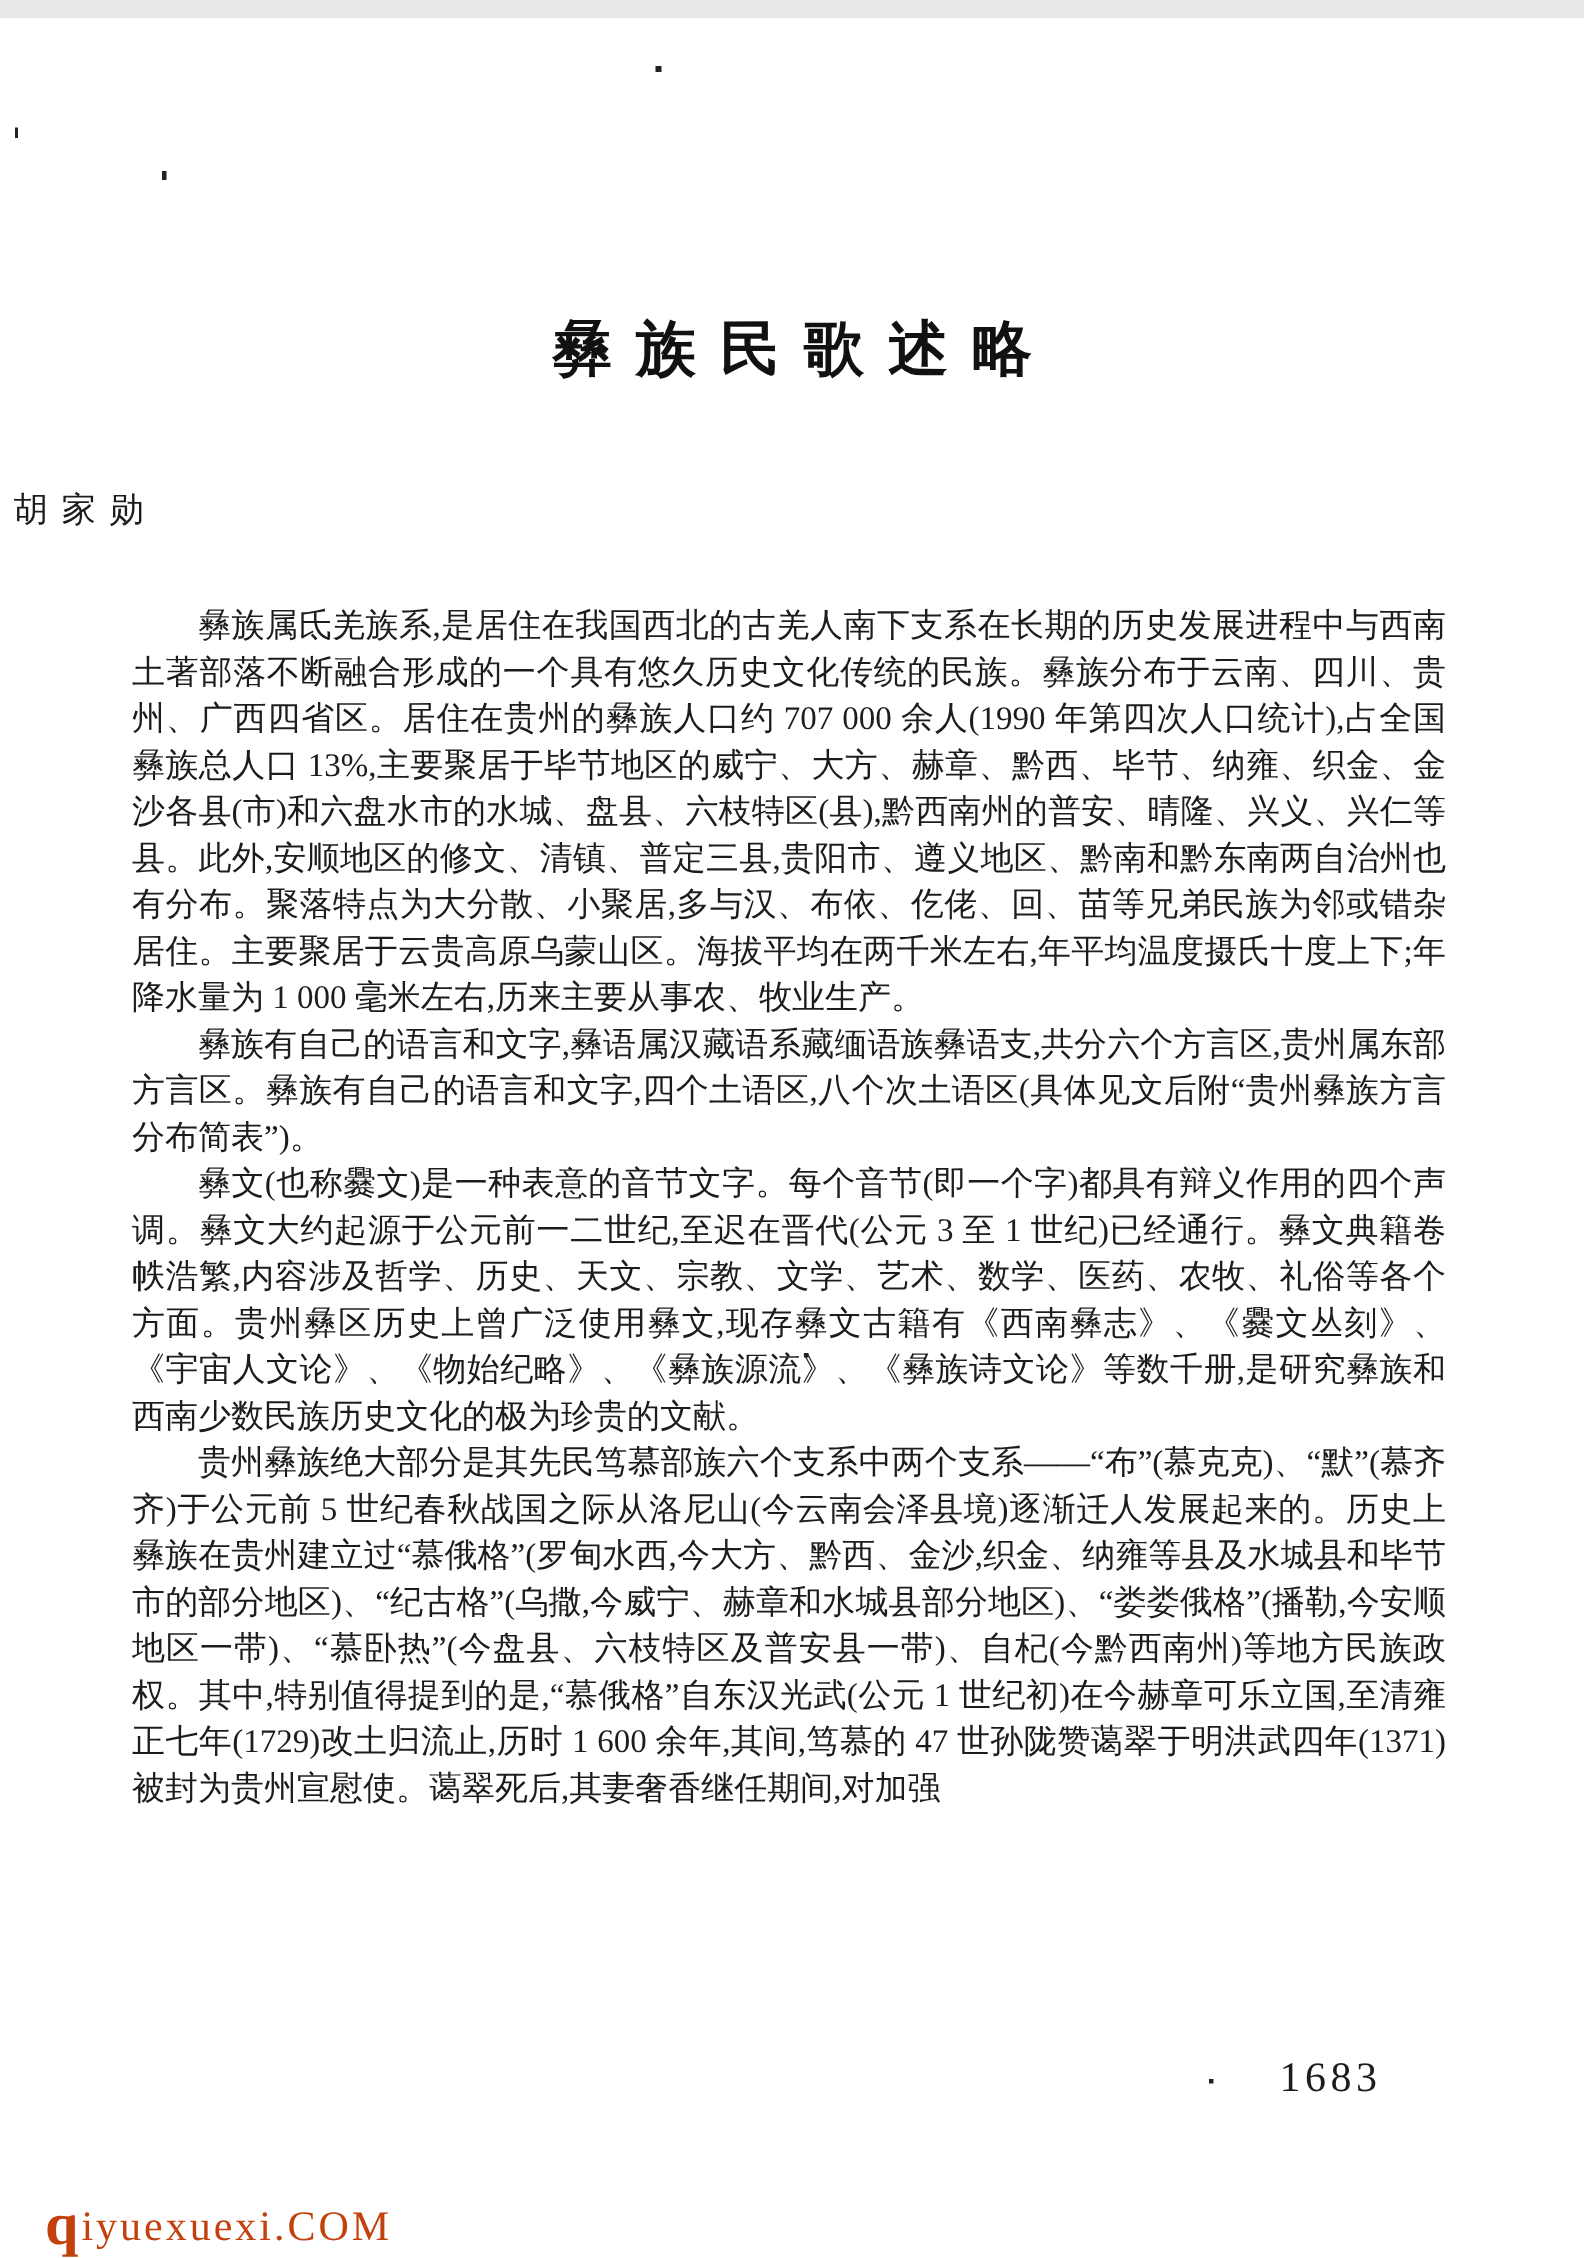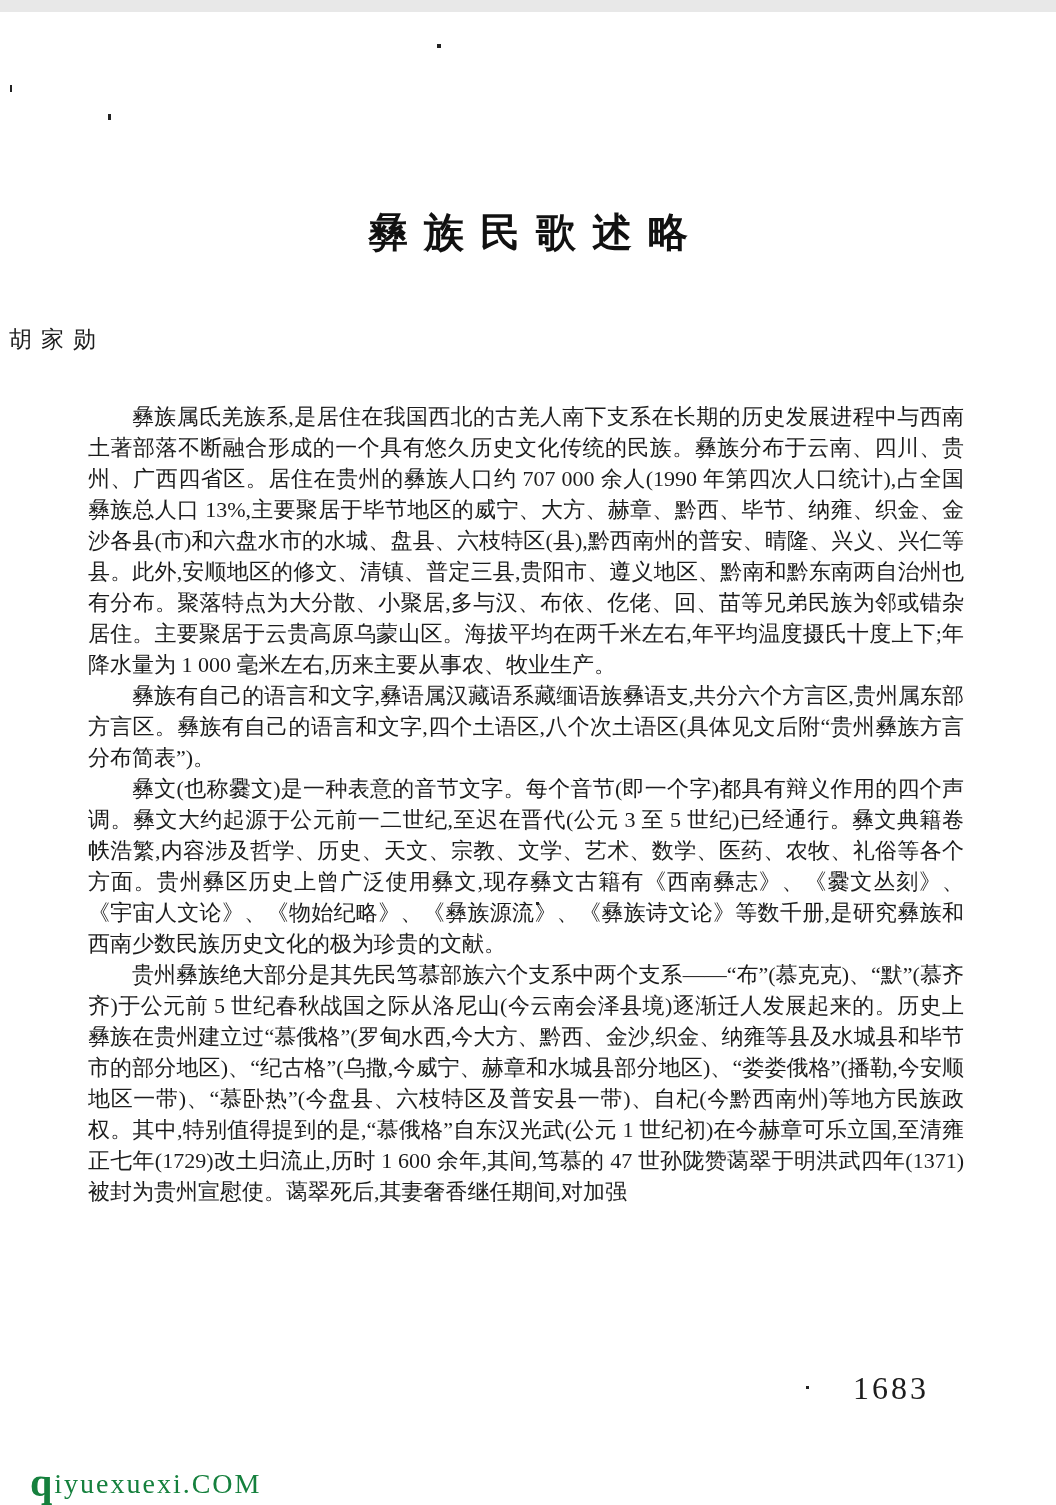--- a/index.html
+++ b/index.html
@@ -44,21 +44,21 @@
     font-family: Liberation Serif, serif;
   }
   .body-text p {
     margin: 0;
     text-indent: 2em;
   }
   .page-number {
     position: absolute;
     left: 853px;
     top: 1358px;
-    font-size: 32px;
+    font-size: 28px;
     letter-spacing: 3px;
     font-family: "Liberation Serif", serif;
   }
   .watermark {
     position: absolute;
     left: 30px;
     top: 1447px;
     font-family: "Liberation Serif", serif;
     font-size: 28px;
     letter-spacing: 2px;
@@ -79,27 +79,27 @@
 
 <div class="page" style="background: rgb(255, 255, 255); color: rgb(28, 28, 28);">
 
   <h1 class="title">彝族民歌述略</h1>
 
   <div class="author">胡家勋</div>
 
   <div class="body-text">
     <p>彝族属氐羌族系,是居住在我国西北的古羌人南下支系在长期的历史发展进程中与西南土著部落不断融合形成的一个具有悠久历史文化传统的民族。彝族分布于云南、四川、贵州、广西四省区。居住在贵州的彝族人口约 707 000 余人(1990 年第四次人口统计),占全国彝族总人口 13%,主要聚居于毕节地区的威宁、大方、赫章、黔西、毕节、纳雍、织金、金沙各县(市)和六盘水市的水城、盘县、六枝特区(县),黔西南州的普安、晴隆、兴义、兴仁等县。此外,安顺地区的修文、清镇、普定三县,贵阳市、遵义地区、黔南和黔东南两自治州也有分布。聚落特点为大分散、小聚居,多与汉、布依、仡佬、回、苗等兄弟民族为邻或错杂居住。主要聚居于云贵高原乌蒙山区。海拔平均在两千米左右,年平均温度摄氏十度上下;年降水量为 1 000 毫米左右,历来主要从事农、牧业生产。</p>
     <p>彝族有自己的语言和文字,彝语属汉藏语系藏缅语族彝语支,共分六个方言区,贵州属东部方言区。彝族有自己的语言和文字,四个土语区,八个次土语区(具体见文后附“贵州彝族方言分布简表”)。</p>
-    <p>彝文(也称爨文)是一种表意的音节文字。每个音节(即一个字)都具有辩义作用的四个声调。彝文大约起源于公元前一二世纪,至迟在晋代(公元 3 至 5 世纪)已经通行。彝文典籍卷帙浩繁,内容涉及哲学、历史、天文、宗教、文学、艺术、数学、医药、农牧、礼俗等各个方面。贵州彝区历史上曾广泛使用彝文,现存彝文古籍有《西南彝志》、《爨文丛刻》、《宇宙人文论》、《物始纪略》、《彝族源流》、《彝族诗文论》等数千册,是研究彝族和西南少数民族历史文化的极为珍贵的文献。</p>
+    <p>彝文(也称爨文)是一种表意的音节文字。每个音节(即一个字)都具有辩义作用的四个声调。彝文大约起源于公元前一二世纪,至迟在晋代(公元 3 至 1 世纪)已经通行。彝文典籍卷帙浩繁,内容涉及哲学、历史、天文、宗教、文学、艺术、数学、医药、农牧、礼俗等各个方面。贵州彝区历史上曾广泛使用彝文,现存彝文古籍有《西南彝志》、《爨文丛刻》、《宇宙人文论》、《物始纪略》、《彝族源流》、《彝族诗文论》等数千册,是研究彝族和西南少数民族历史文化的极为珍贵的文献。</p>
     <p>贵州彝族绝大部分是其先民笃慕部族六个支系中两个支系——“布”(慕克克)、“默”(慕齐齐)于公元前 5 世纪春秋战国之际从洛尼山(今云南会泽县境)逐渐迁人发展起来的。历史上彝族在贵州建立过“慕俄格”(罗甸水西,今大方、黔西、金沙,织金、纳雍等县及水城县和毕节市的部分地区)、“纪古格”(乌撒,今威宁、赫章和水城县部分地区)、“娄娄俄格”(播勒,今安顺地区一带)、“慕卧热”(今盘县、六枝特区及普安县一带)、自杞(今黔西南州)等地方民族政权。其中,特别值得提到的是,“慕俄格”自东汉光武(公元 1 世纪初)在今赫章可乐立国,至清雍正七年(1729)改土归流止,历时 1 600 余年,其间,笃慕的 47 世孙陇赞蔼翠于明洪武四年(1371)被封为贵州宣慰使。蔼翠死后,其妻奢香继任期间,对加强</p>
   </div>
 
   <div class="page-number">1683</div>
 
-  <div class="watermark" style="color: #15803d;"><span class="lead">q</span><span>iyuexuexi.COM</span></div>
+  <div class="watermark" style="color: #c2410c;"><span class="lead">q</span><span>iyuexuexi.COM</span></div>
 
   <div class="speck" style="left:437px; top:32px; width:4px; height:4px;"></div>
   <div class="speck" style="left:10px; top:73px; width:2px; height:7px;"></div>
   <div class="speck" style="left:108px; top:102px; width:3px; height:6px;"></div>
   <div class="speck" style="left:536px; top:890px; width:3px; height:3px;"></div>
   <div class="speck" style="left:432px; top:953px; width:3px; height:3px;"></div>
   <div class="speck" style="left:806px; top:1374px; width:3px; height:3px;"></div>
 
 </div>
 

